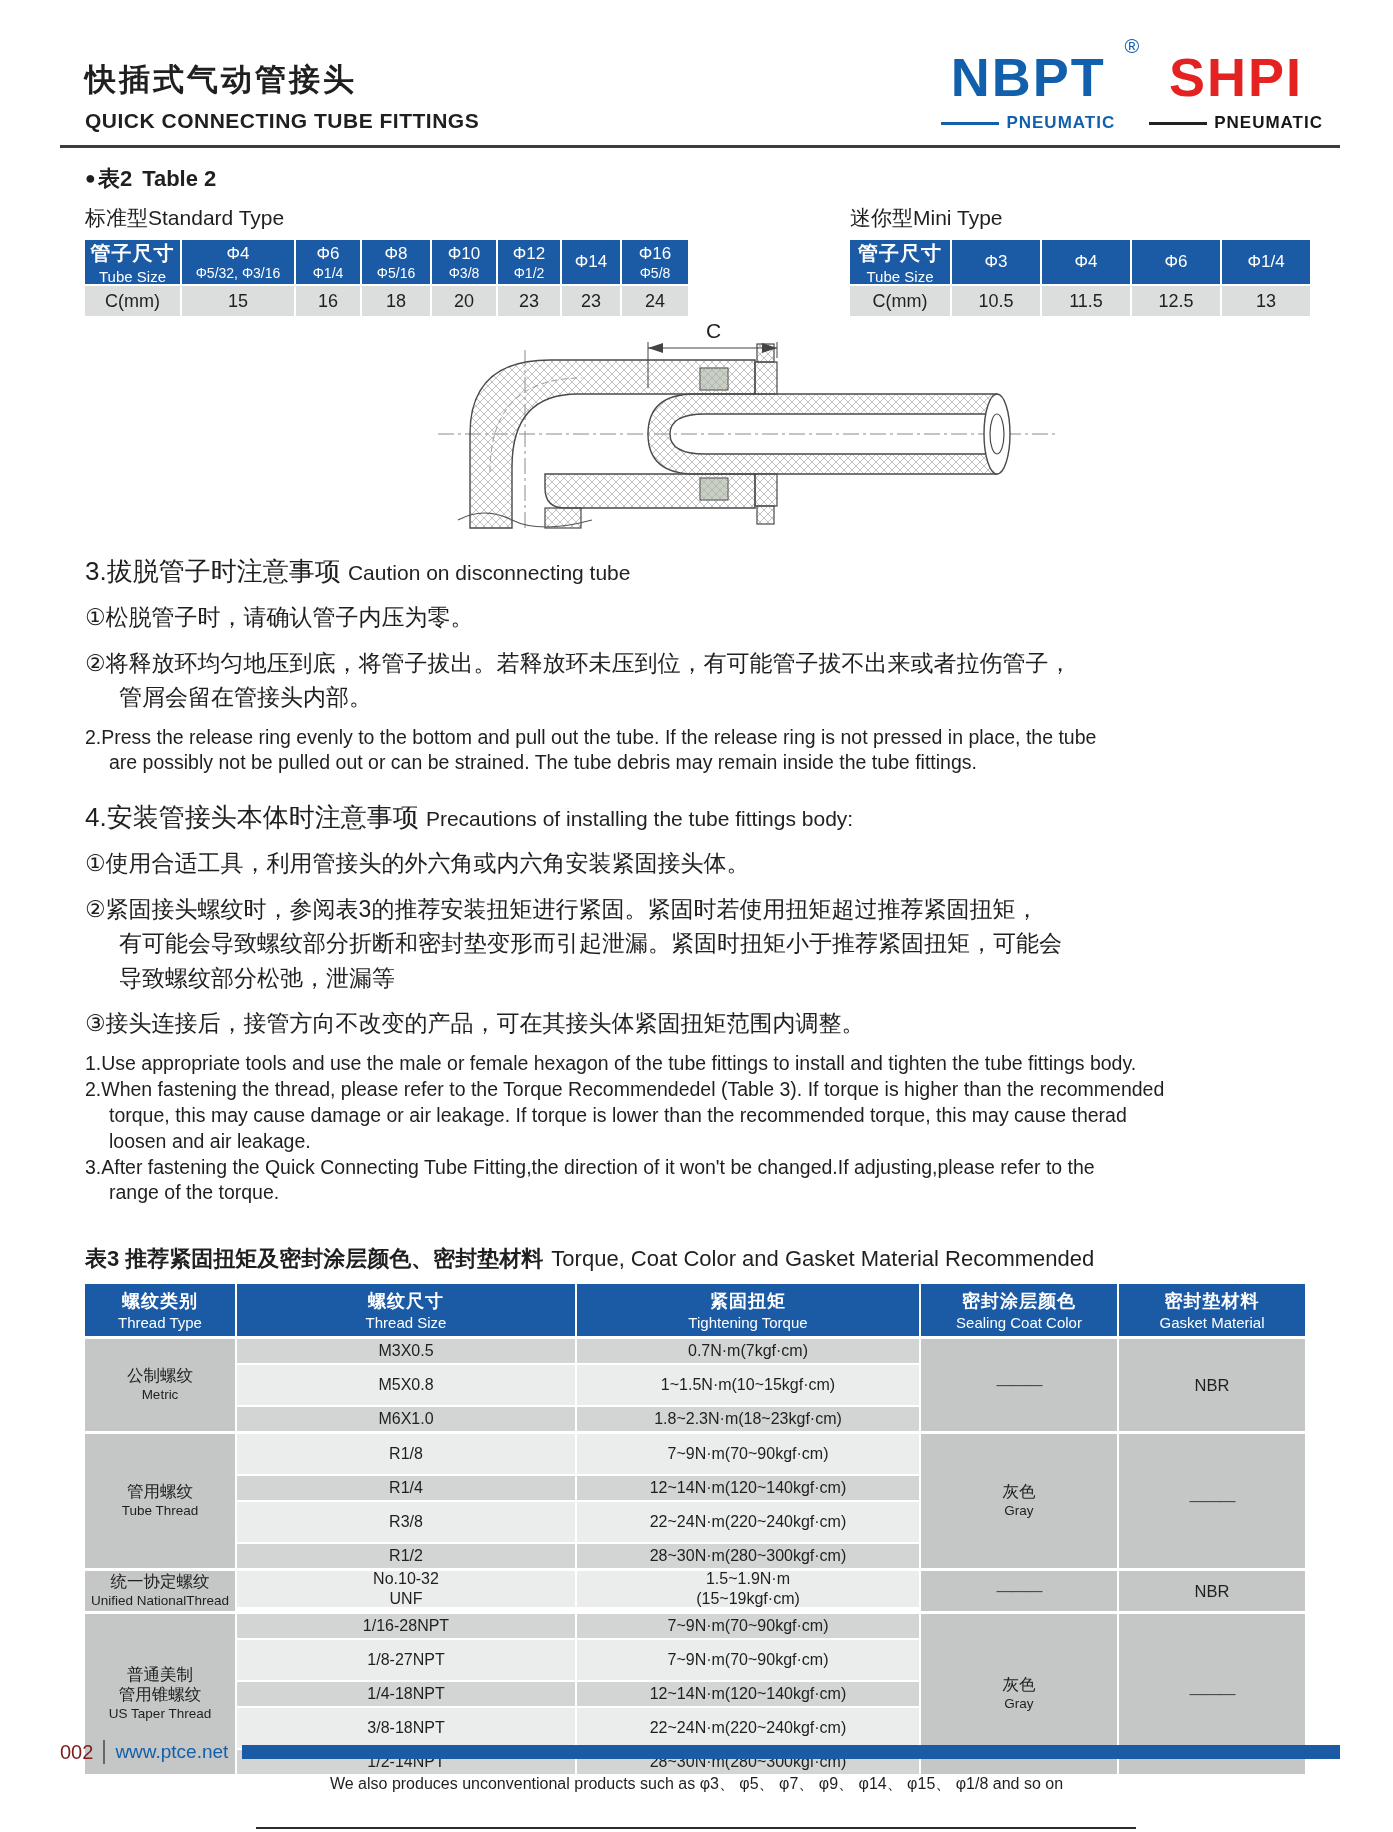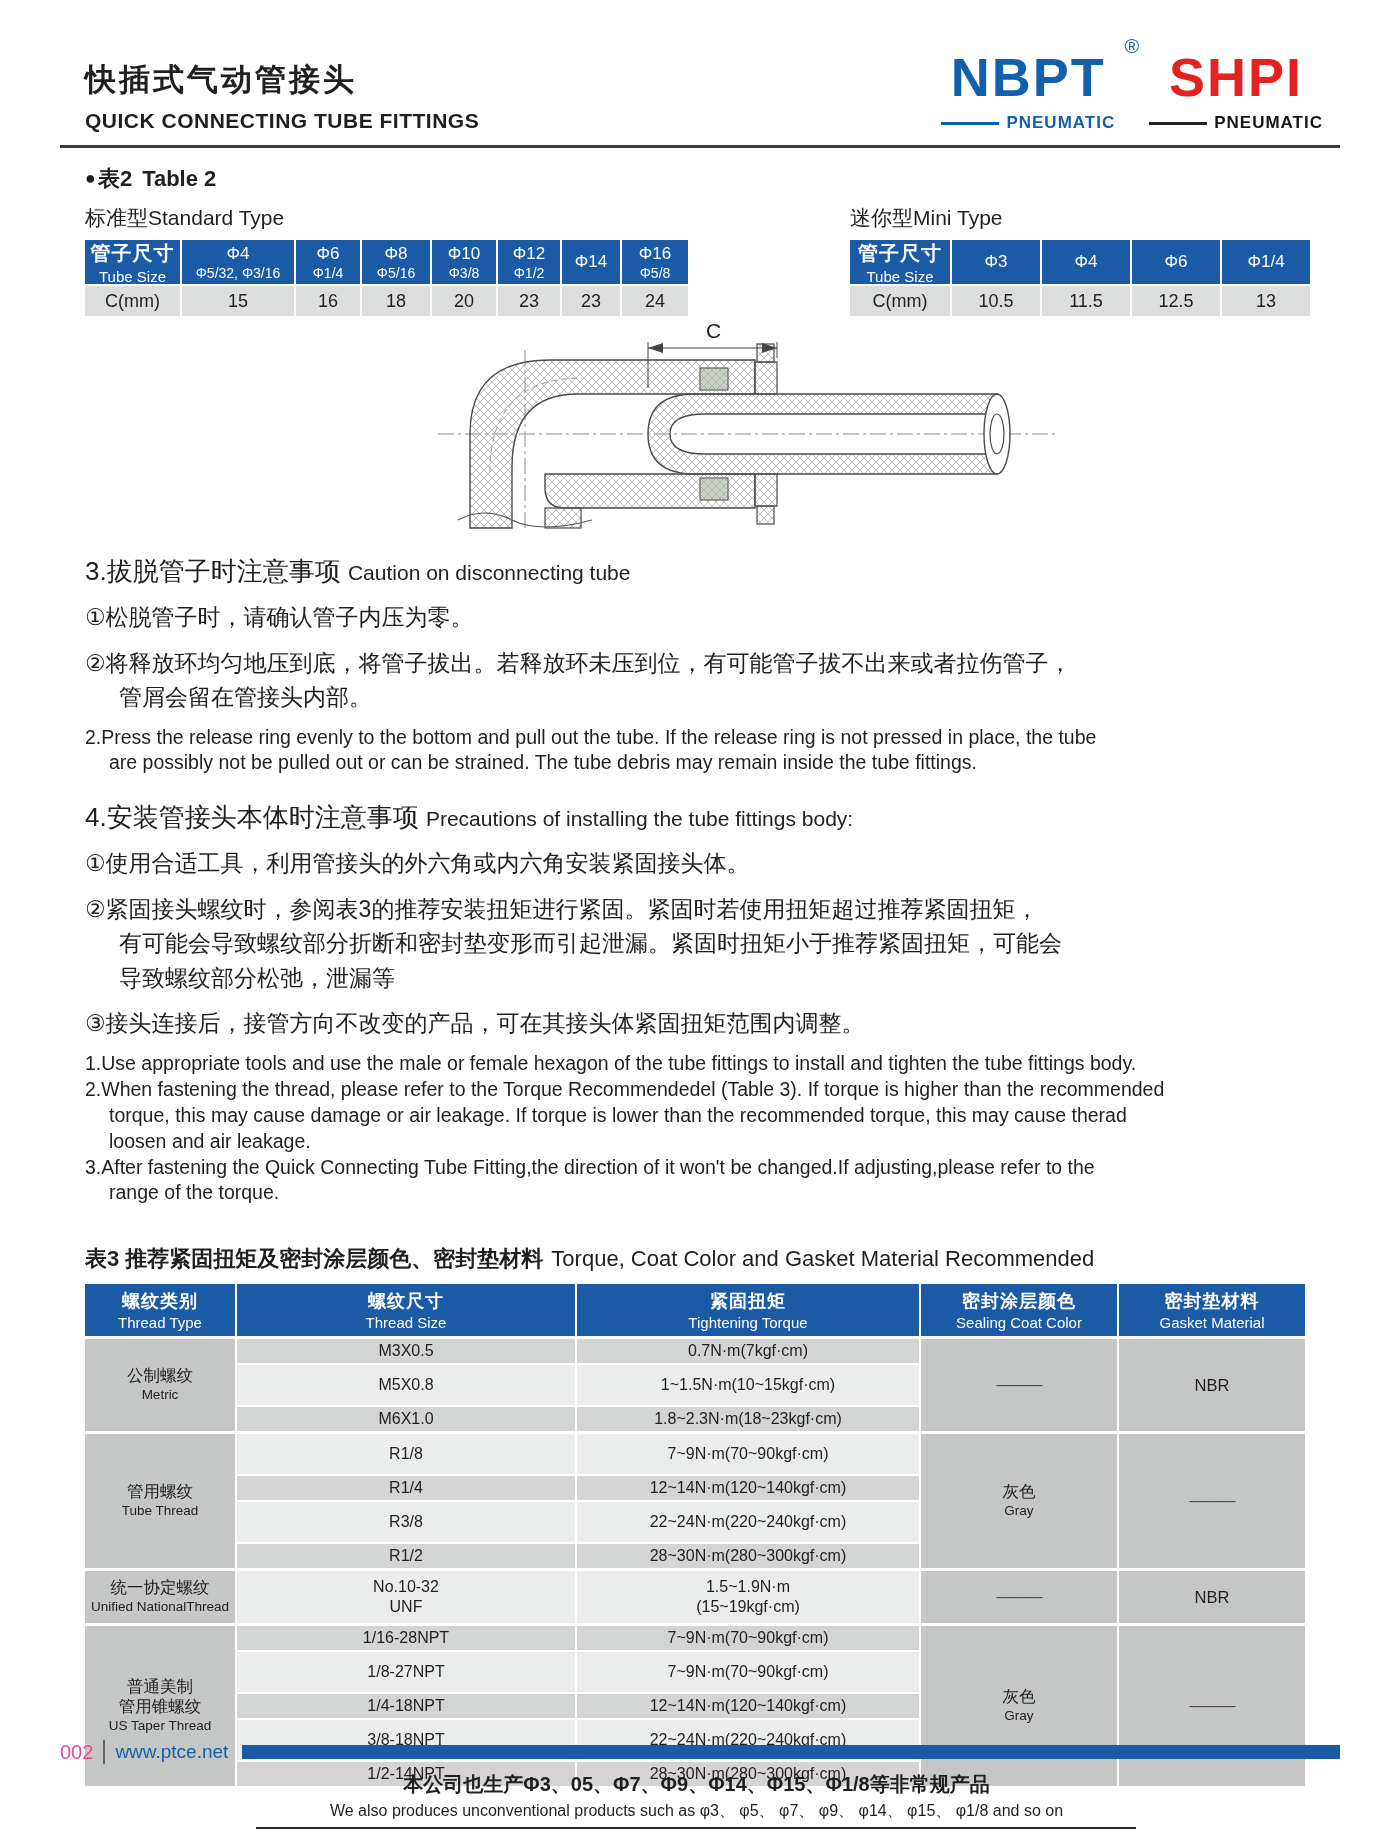--- a/index.html
+++ b/index.html
@@ -59,25 +59,25 @@
          flex-direction:column;justify-content:center;gap:1px;}
   .t3-hc .l1{font-size:18px;font-weight:bold;letter-spacing:1px;}
   .t3-hc .l2{font-size:15px;}
   .t3-group{display:grid;grid-template-columns:150px 338px 342px 196px 186px;gap:2px;background:#fff;margin-top:3px;}
   .t3 .cell{display:flex;flex-direction:column;justify-content:center;text-align:center;font-size:16px;line-height:20px;}
   .t3 .grp{background:#c5c6c6;}
   .t3 .grp .gz{font-size:16.5px;}
   .t3 .grp .ge{font-size:13.5px;}
   .t3 .dk{background:#d3d4d4;height:24px;}
   .t3 .lt{background:#ebecec;height:40px;}
-  .t3 .two{height:52px;}
+  .t3 .two{height:36px;}
   .dash{letter-spacing:-1px;color:#4a4a4a;}
   
   .footer{position:absolute;top:1740px;left:60px;right:53px;display:flex;align-items:center;}
-  .f-num{font-size:20px;color:#ec4899;}
+  .f-num{font-size:20px;color:#7f1d1d;}
   .f-div{width:2px;height:24px;background:#666;margin:0 10px;}
   .f-web{font-size:19px;color:#1260ab;}
   .f-bar{flex:1;height:14px;background:#1b5aa5;margin-left:14px;}
   .notes{position:absolute;top:1771px;left:0;width:100%;text-align:center;}
   .n-zh{font-size:20px;font-weight:bold;}
   .n-en{font-size:16px;margin-top:3px;}
   .bottom-line{position:absolute;top:1827px;left:256px;width:880px;height:2px;background:#2b2b2b;}
 </style>
 </head>
 <body>
@@ -440,18 +440,17 @@
     </div>
   </div>
 
   <div class="footer">
     <span class="f-num">002</span>
     <span class="f-div"></span>
     <span class="f-web">www.ptce.net</span>
     <span class="f-bar"></span>
   </div>
   <div class="notes">
-    <div class="n-zh">本公司也生产Φ3、05、Φ7、Φ9、Φ14、Φ15、Φ1/8等非常规产品</div>
     <div class="n-en">We also produces unconventional products such as φ3、 φ5、 φ7、 φ9、 φ14、 φ15、 φ1/8 and so on</div>
   </div>
   <div class="bottom-line"></div>
 
 </div>
 
 </body></html>

